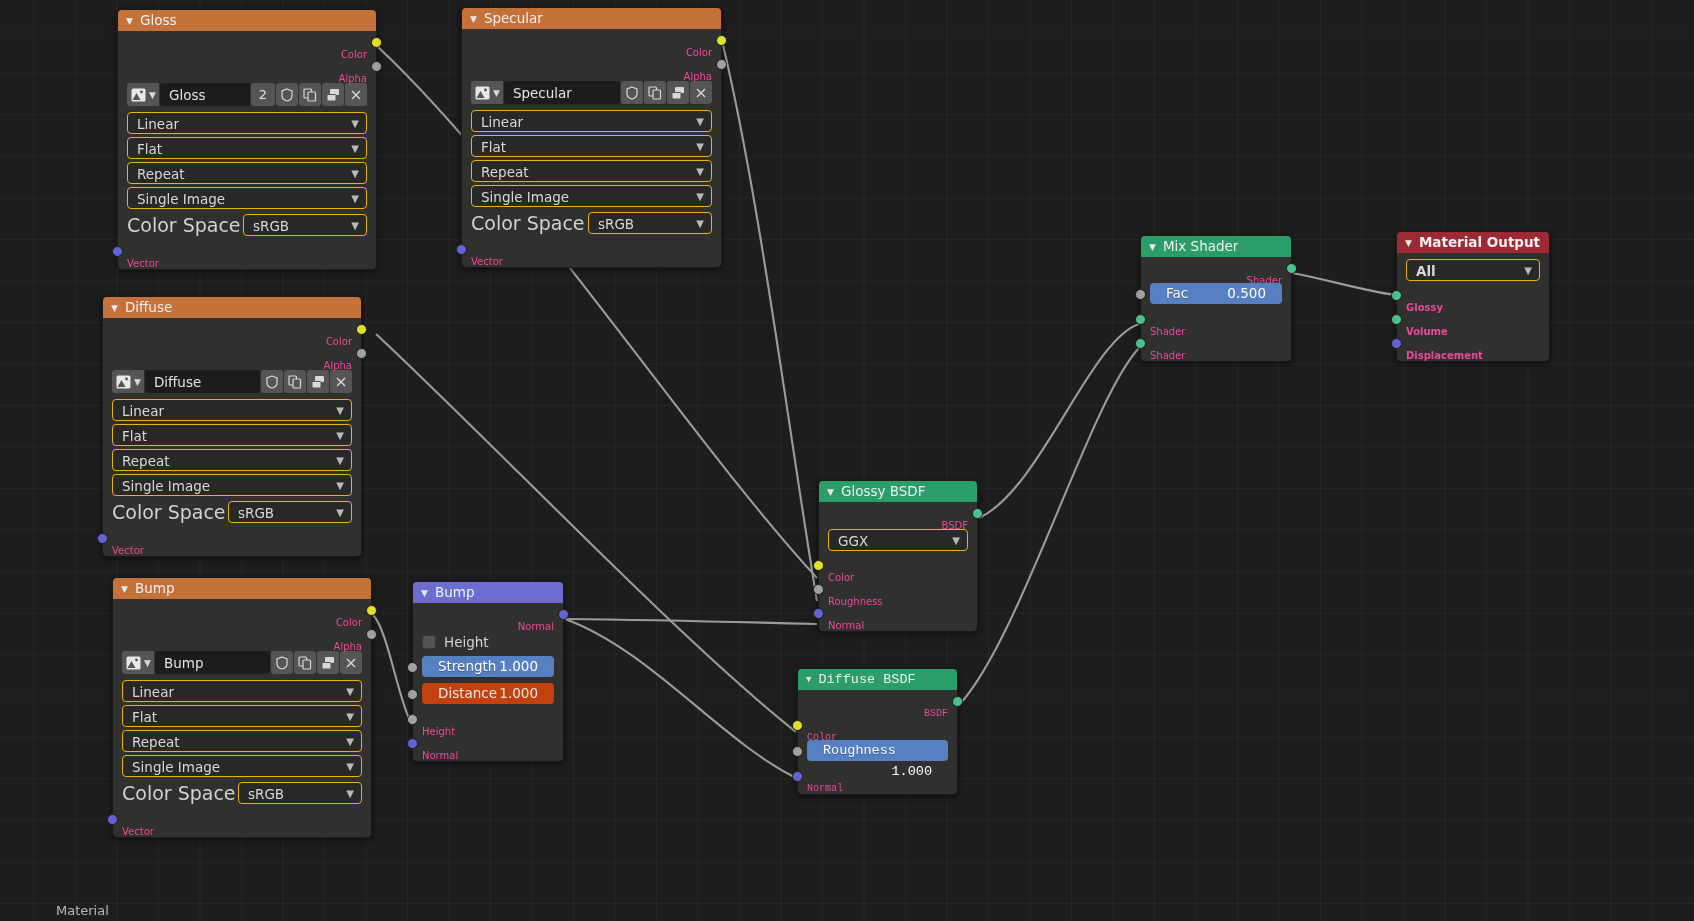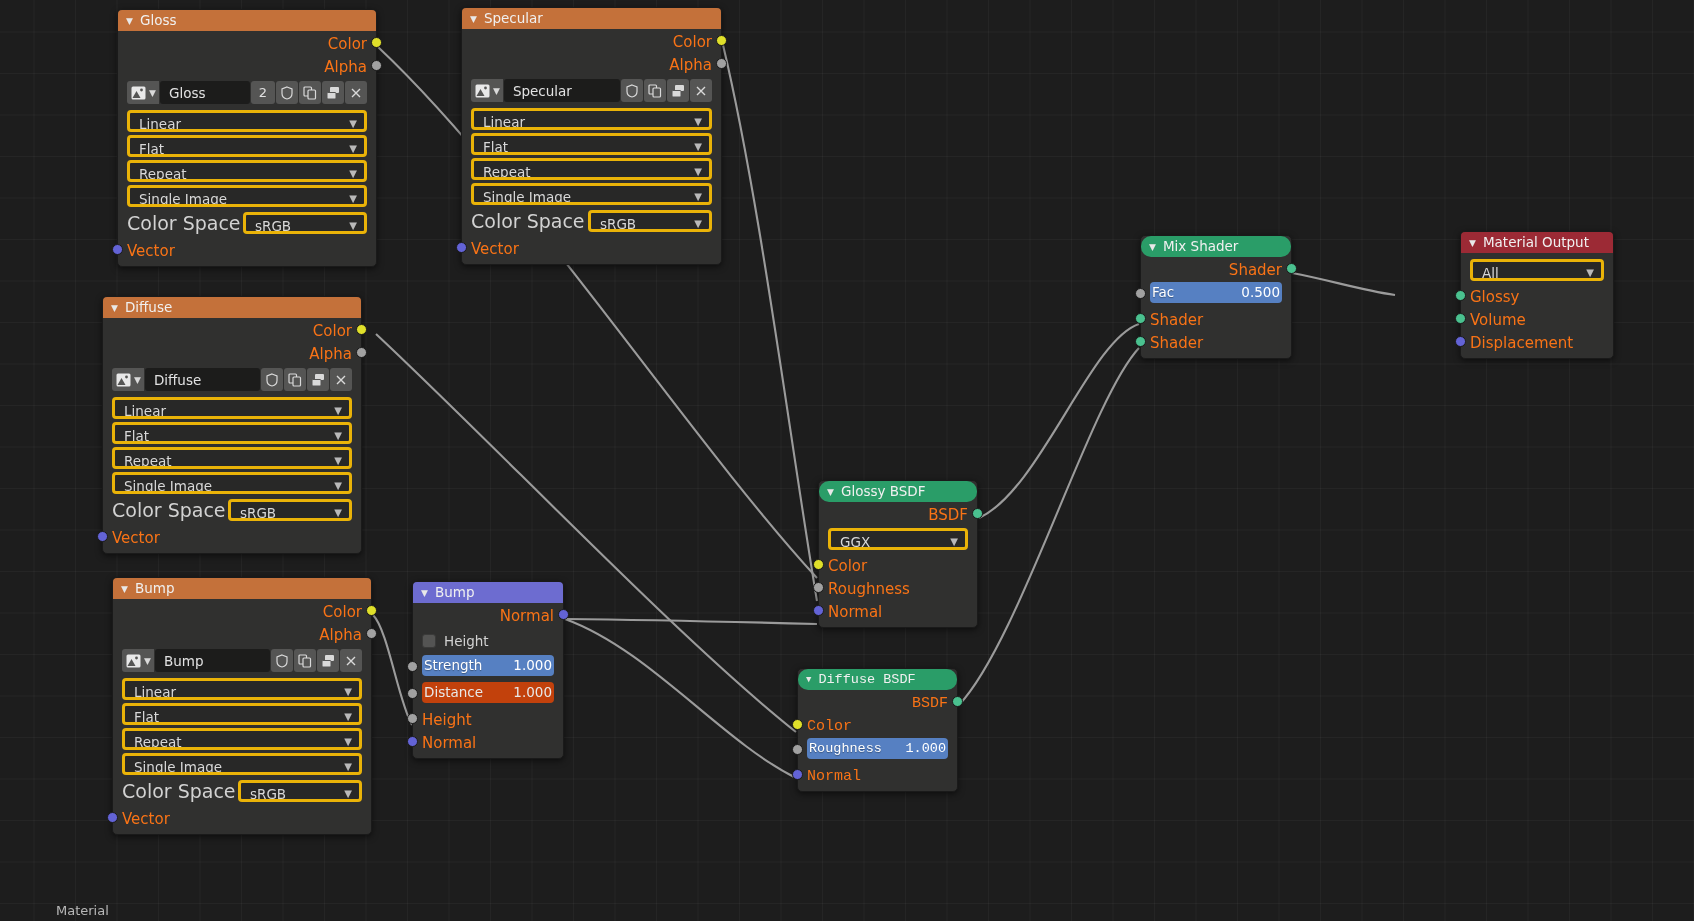--- a/index.html
+++ b/index.html
@@ -44,33 +44,33 @@
   }
   .node-header .tri {
     display:inline-block;
     margin-right: 7px;
     font-size: 9px;
     vertical-align: 1.5px;
     color: #e8e8e8;
   }
   .hdr-tex  { background: #c4713a; }
   .hdr-vec  { background: #6d6cd0; }
-  .hdr-sh   { background: #2a9d68; border-radius: 10px; }
+  .hdr-sh   { background: #2a9d68; }
   .hdr-out  { background: #9c2a35; }
 
   .node-body { padding-bottom: 5px; }
 
   
   .row {
     position: relative;
     height: 23px;
     line-height: 23px;
-    padding: 2px 9px;
-    font-size: 15px;
-    color: #f97316;
+    padding: 12px 9px;
+    font-size: 10px;
+    color: #ec4899;
     white-space: nowrap;
   }
   .row.out { text-align: right; }
 
   .sock {
     position: absolute;
     width: 11px; height: 11px;
     border-radius: 50%;
     border: 1px solid #1a1a1a;
     top: 50%;
@@ -83,21 +83,21 @@
   .s-vector { background: #6363d6; }
   .s-shader { background: #4ac18f; }
 
   
   .dd {
     position: relative;
     margin: 3px 9px;
     height: 22px;
     line-height: 22px;
     background: #282827;
-    border: 3px solid #eab308;
+    border: 1px solid #eab308;
     border-radius: 4px;
     padding: 0 20px 0 9px;
     font-size: 13.5px;
     color: #d8d8d8;
     white-space: nowrap;
     overflow: hidden;
   }
   .dd .chev {
     position: absolute; right: 7px; top: 0;
     font-size: 10px; color: #b9b9b9;
@@ -153,21 +153,21 @@
   .ibtn svg { display:block; }
 
   
   .slider {
     position: relative;
     margin: 2px 9px;
     height: 21px;
     line-height: 21px;
     border-radius: 4px;
     font-size: 13.5px;
-    padding: 0 2px;
+    padding: 0 16px;
     color: #e8e8e8;
     white-space: nowrap;
   }
   .slider .v { float: right; }
   .slider.blue { background: #5680c2; color: #ffffff; }
   .slider.blue .l { text-shadow: 0 1px 1px rgba(0,0,0,0.35); }
   .slider.grey { background: #c2410c; }
 
   .slider-wrap { position: relative; height: 25px; }
   .slider-wrap .sock { left: -6px; top: 12px; }
@@ -615,21 +615,21 @@
         <span class="sock in s-shader"></span>
         <span>Shader</span>
       </div>
       <div class="row">
         <span class="sock in s-shader"></span>
         <span>Shader</span>
       </div>
     </div>
   </div>
 
-  <div class="node" style="left:1460px; top:231px; width:154px;">
+  <div class="node" style="left:1396px; top:231px; width:154px;font-weight:bold;">
     <div class="node-header hdr-out">
       <span class="tri">▼</span><span>Material Output</span>
     </div>
     <div class="node-body">
       <div class="dd" style="margin-top:6px;">
         <span>All</span><span class="chev">▼</span>
       </div>
       <div class="row">
         <span class="sock in s-shader"></span>
         <span>Glossy</span>

